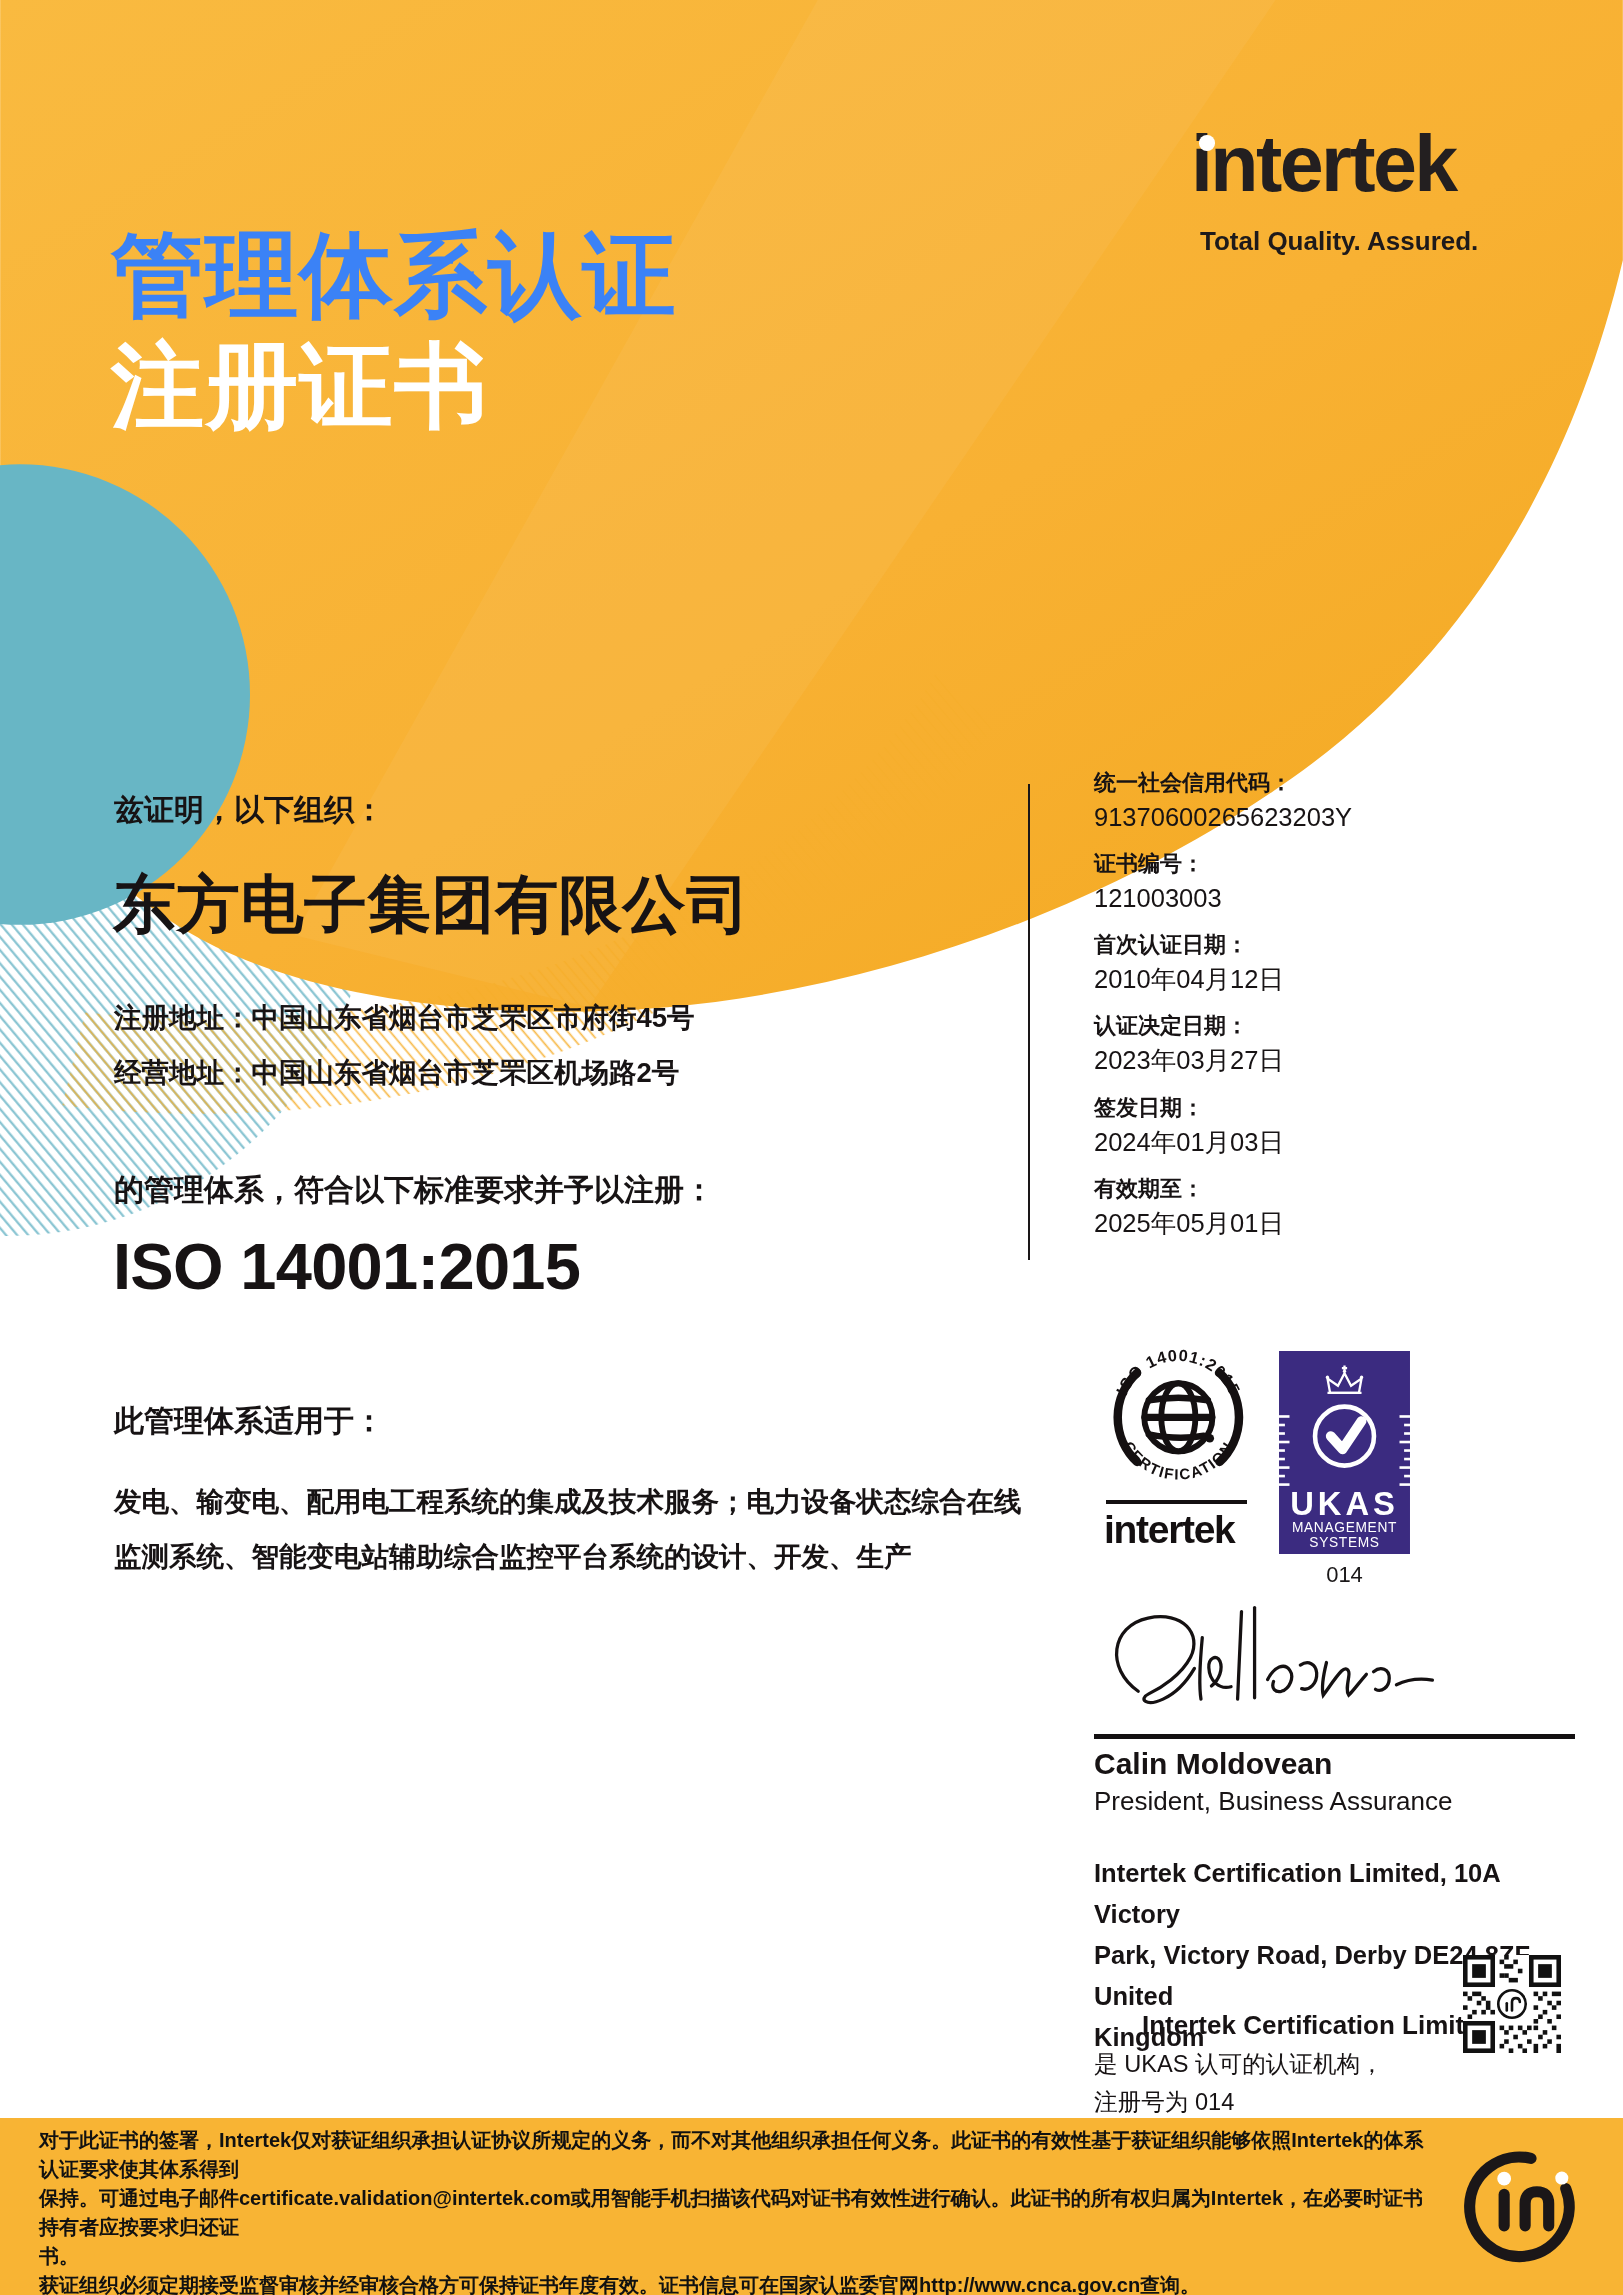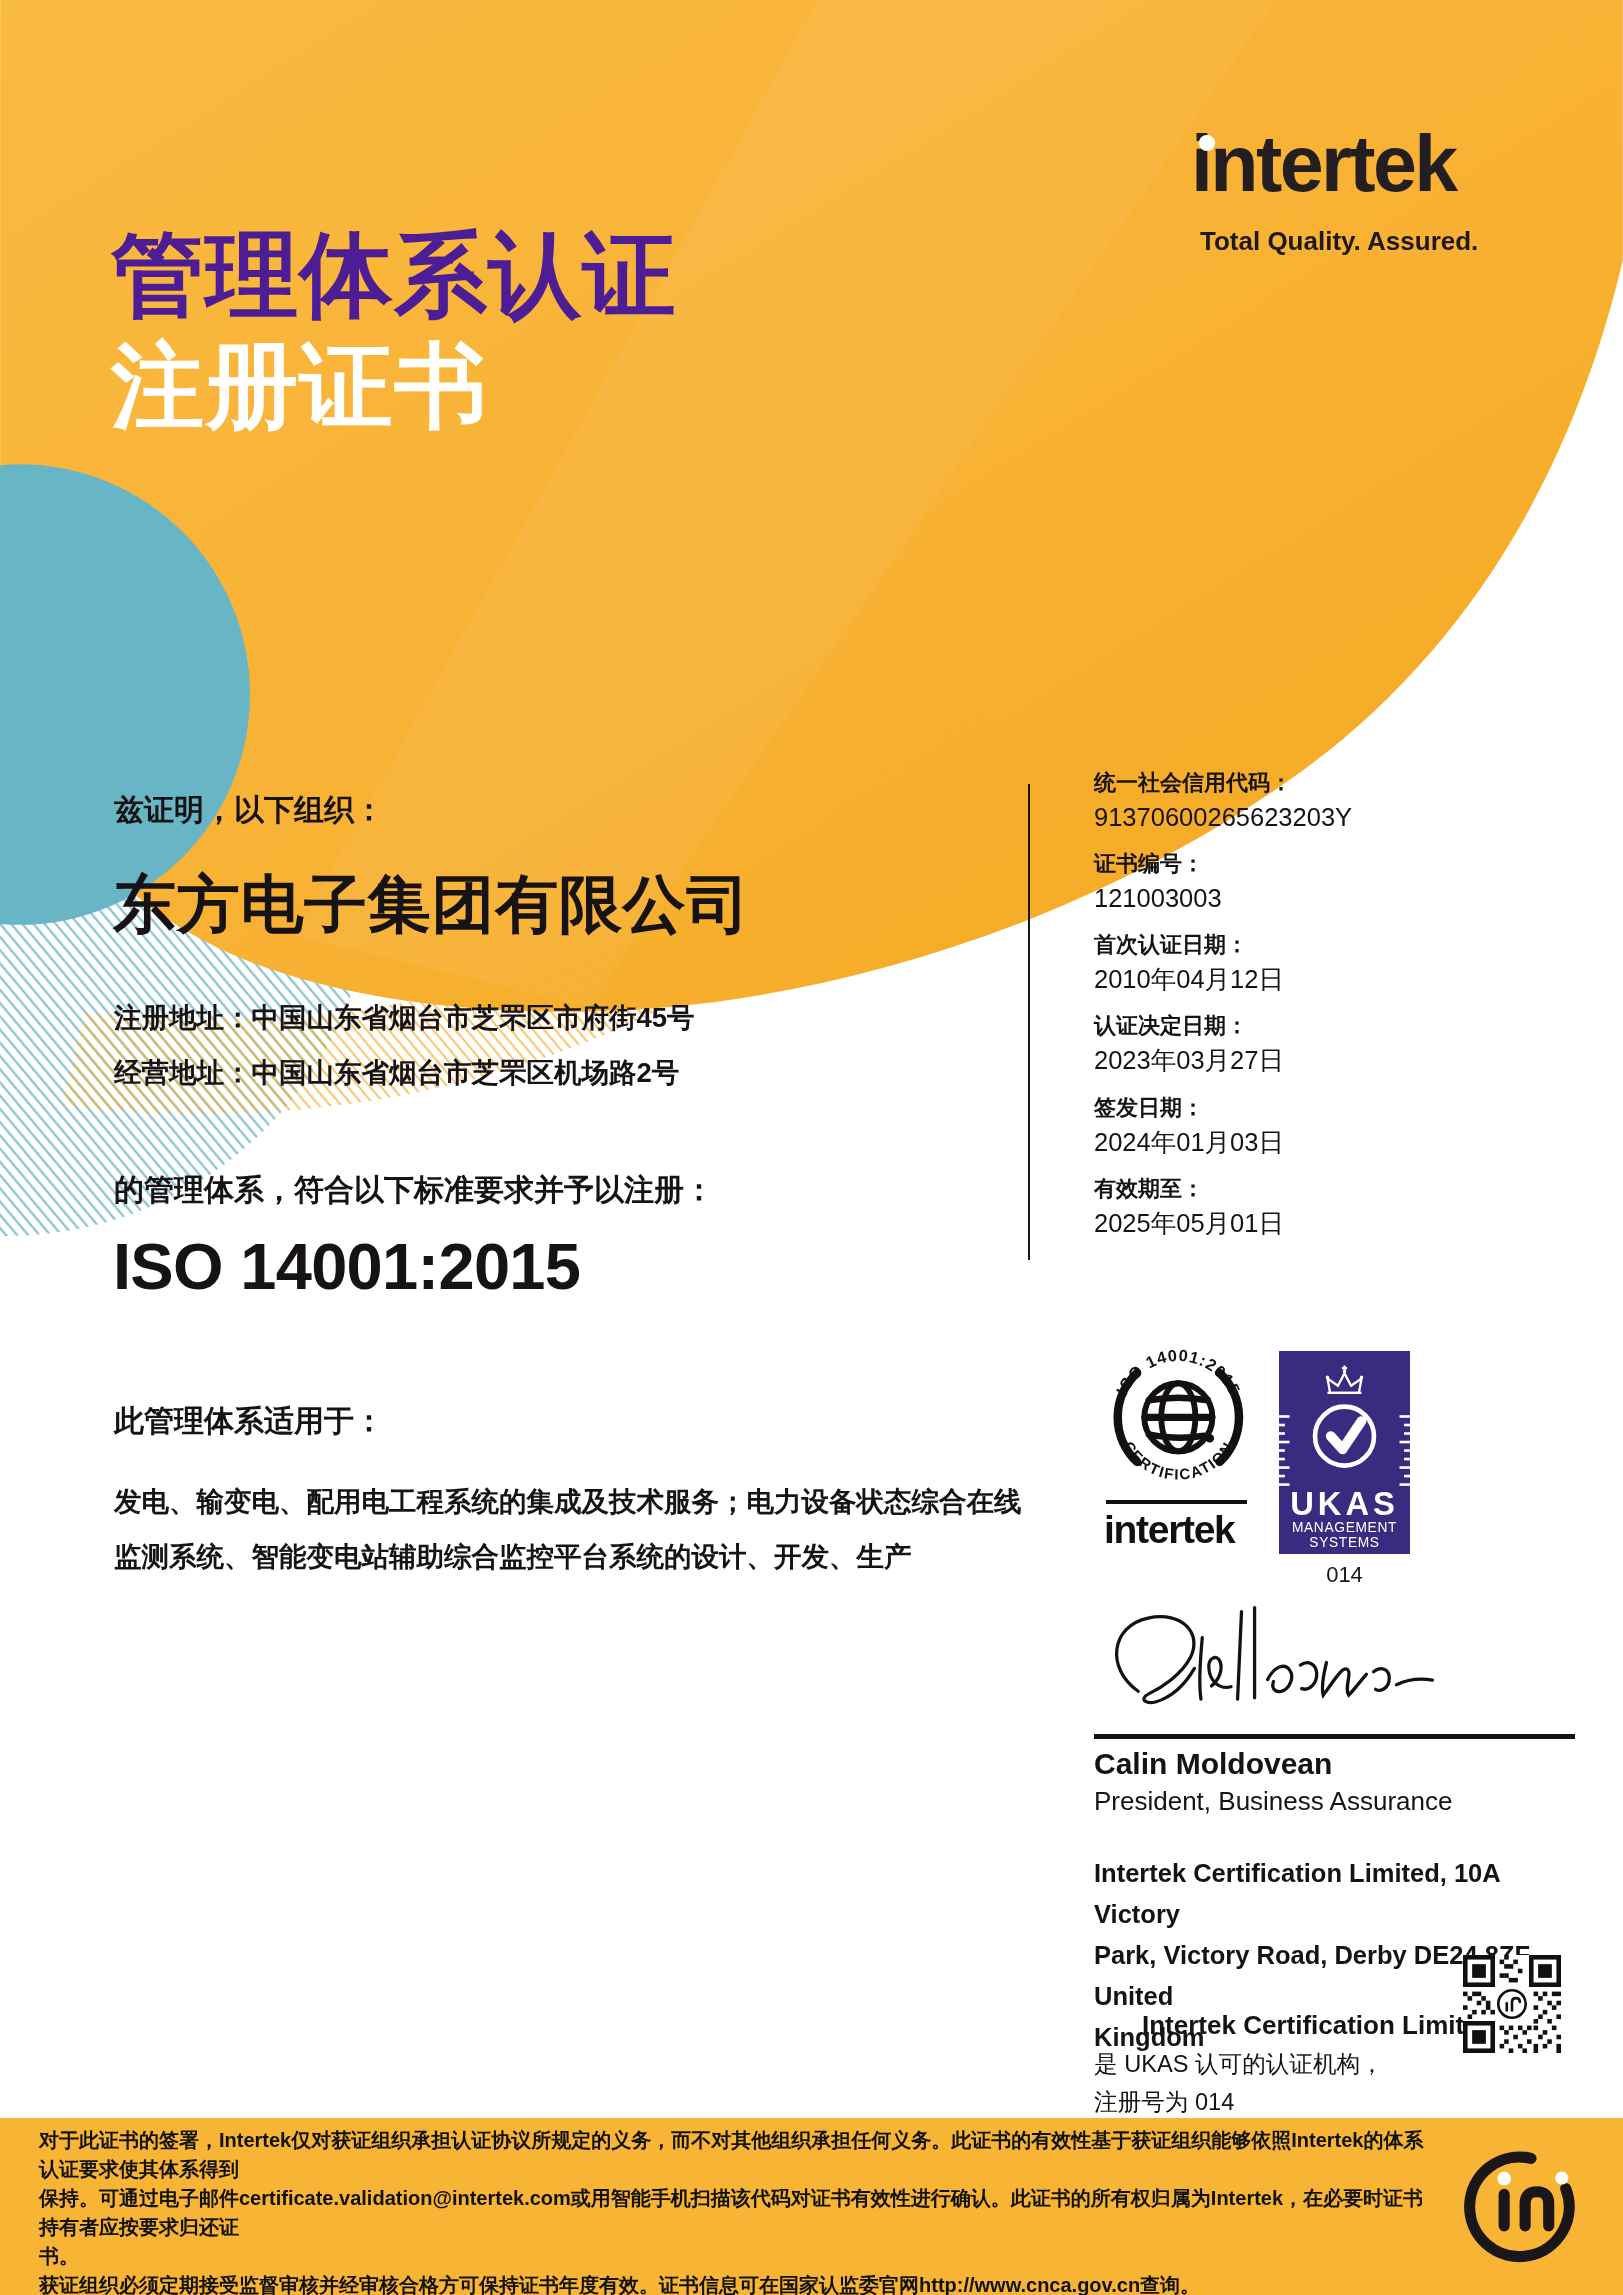--- a/index.html
+++ b/index.html
@@ -8,21 +8,21 @@
   .abs{position:absolute;}
   .bg{position:absolute;left:0;top:0;z-index:0;}
   .content{position:absolute;left:0;top:0;width:1623px;height:2295px;z-index:1;}
 
   
   .logo-word{left:1191px;top:124px;font-size:79px;font-weight:700;letter-spacing:-2.6px;color:#231F20;line-height:1;}
   .logo-dot{left:1199px;top:135px;width:15.7px;height:15.7px;border-radius:50%;background:#ffffff;}
   .tagline{left:1200px;top:228px;font-size:26px;font-weight:700;color:#1E1A1B;line-height:1;}
 
   
-  .title1{left:111px;top:229px;font-size:93px;font-weight:900;color:#4c1d95;line-height:1;letter-spacing:1.3px;}
+  .title1{left:111px;top:229px;font-size:93px;font-weight:900;color:#3b82f6;line-height:1;letter-spacing:1.3px;}
   .title2{left:111px;top:340px;font-size:93px;font-weight:900;color:#ffffff;line-height:1;letter-spacing:1.3px;}
 
   
   .intro{left:114px;top:790px;font-size:30px;font-weight:700;text-align:right;}
   .company{left:113px;top:862px;font-size:63px;font-weight:900;letter-spacing:0.7px;}
   .addr1{left:114px;top:1000px;font-size:27.5px;font-weight:700;}
   .addr2{left:114px;top:1055px;font-size:27.5px;font-weight:700;}
   .statement{left:114px;top:1170px;font-size:30px;font-weight:700;}
   .standard{left:113px;top:1229px;font-size:65px;font-weight:900;letter-spacing:-0.7px;}
   .scope-h{left:114px;top:1401px;font-size:30px;font-weight:700;}

